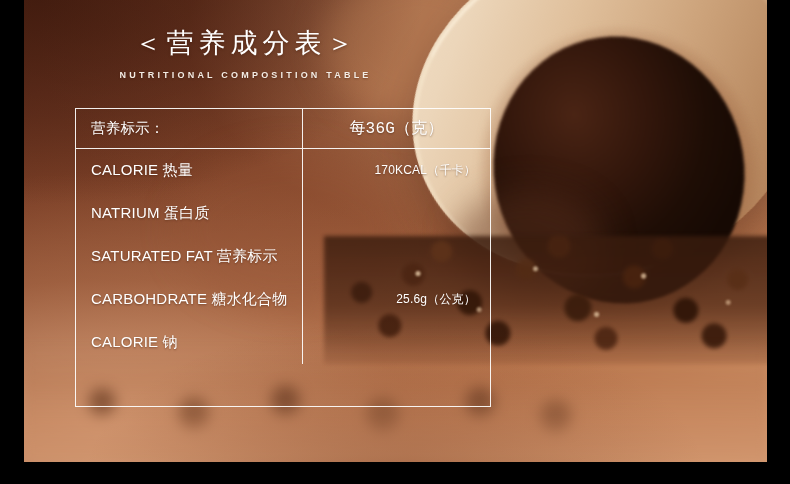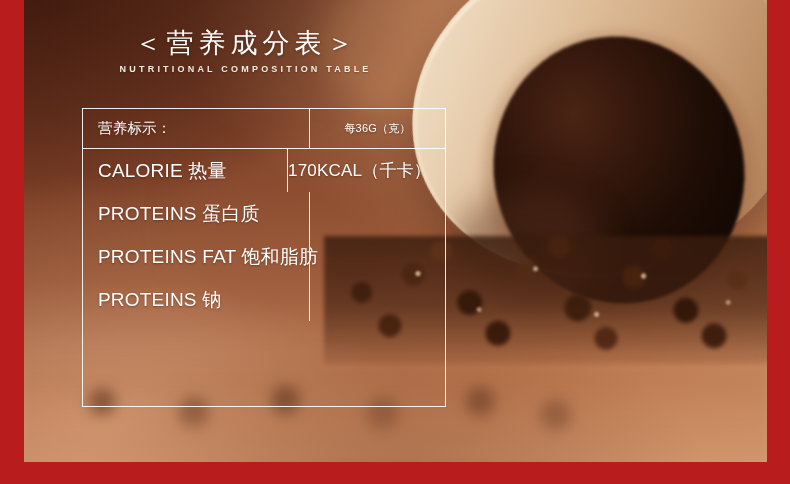--- a/index.html
+++ b/index.html
@@ -11,21 +11,21 @@
     width: 790px;
     height: 484px;
     overflow: hidden;
     font-family: "Liberation Sans", "DejaVu Sans", sans-serif;
   }
 
   #canvas {
     position: relative;
     width: 790px;
     height: 484px;
-    background: #b91c1c;
+    background: #000000;
     overflow: hidden;
   }
 
   
   #photo {
     position: absolute;
     left: 24px;
     top: 0px;
     width: 743px;
     height: 462px;
@@ -213,37 +213,37 @@
     color: #ffffff;
     font-size: 27px;
     line-height: 34px;
     font-weight: 400;
     letter-spacing: 5px;
     text-indent: 5px;
     white-space: nowrap;
     text-shadow: 0 1px 3px rgba(60,26,12,0.45);
   }
   #subtitle {
-    margin-top: 3px;
+    margin-top: 9px;
     color: #f3ece4;
     font-size: 9px;
     line-height: 12px;
     font-weight: 700;
     letter-spacing: 3.2px;
     text-indent: 3.2px;
     white-space: nowrap;
     text-shadow: 0 1px 2px rgba(60,26,12,0.40);
   }
 
   
   #nutrition-table {
     position: absolute;
-    left: 82px;
+    left: 75px;
     top: 108px;
-    width: 364px;
+    width: 416px;
     height: 299px;
     border: 1px solid rgba(255,255,255,0.92);
     box-sizing: border-box;
     z-index: 6;
   }
   .trow {
     display: flex;
     width: 100%;
     box-sizing: border-box;
   }
@@ -255,45 +255,46 @@
     height: 43px;
   }
   .cell-label {
     width: 227px;
     box-sizing: border-box;
     border-right: 1px solid rgba(255,255,255,0.92);
     display: flex;
     align-items: center;
     padding-left: 15px;
     color: #ffffff;
-    font-size: 19px;
+    font-size: 15px;
     letter-spacing: 0.2px;
     white-space: nowrap;
     text-shadow: 0 1px 2px rgba(60,26,12,0.45);
   }
   .header-row .cell-label {
     font-size: 14.5px;
   }
   .cell-value {
     flex: 1;
     box-sizing: border-box;
     display: flex;
     align-items: center;
     justify-content: flex-end;
     padding-right: 14px;
     color: #ffffff;
-    font-size: 17px;
+    font-size: 12px;
     letter-spacing: 0.2px;
     white-space: nowrap;
     text-shadow: 0 1px 2px rgba(60,26,12,0.45);
   }
   .header-row .cell-value {
-    font-size: 11px;
+    font-size: 16px;
     justify-content: center;
     padding-right: 0;
+    font-family: Liberation Mono, monospace;
   }
 </style>
 </head>
 <body>
 
 <div id="canvas">
 
   <div id="photo">
     <div class="bg-base"></div>
     <div class="blob blob-a"></div>
@@ -321,28 +322,32 @@
       <div class="cell-label">营养标示：</div>
       <div class="cell-value">每36G（克）</div>
     </div>
 
     <div class="trow data-row">
       <div class="cell-label">CALORIE 热量</div>
       <div class="cell-value">170KCAL（千卡）</div>
     </div>
 
     <div class="trow data-row">
-      <div class="cell-label">PROTEINS 蛋白质</div>
-    </div>
-
-
-    <div class="trow data-row">
-      <div class="cell-label">PROTEINS FAT 饱和脂肪</div>
-    </div>
-
-
-    <div class="trow data-row">
-      <div class="cell-label">PROTEINS 钠</div>
+      <div class="cell-label">NATRIUM 蛋白质</div>
+    </div>
+
+
+    <div class="trow data-row">
+      <div class="cell-label">SATURATED FAT 营养标示</div>
+    </div>
+
+    <div class="trow data-row">
+      <div class="cell-label">CARBOHDRATE 糖水化合物</div>
+      <div class="cell-value">25.6g（公克）</div>
+    </div>
+
+    <div class="trow data-row">
+      <div class="cell-label">CALORIE 钠</div>
     </div>
 
   </div>
 
 </div>
 
 </body></html>

